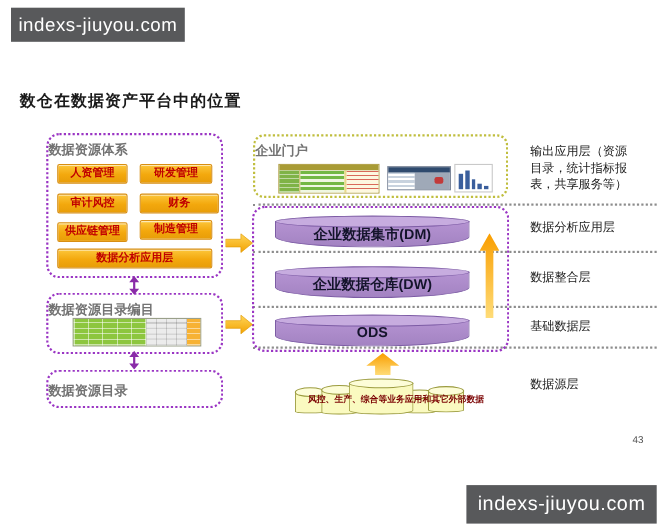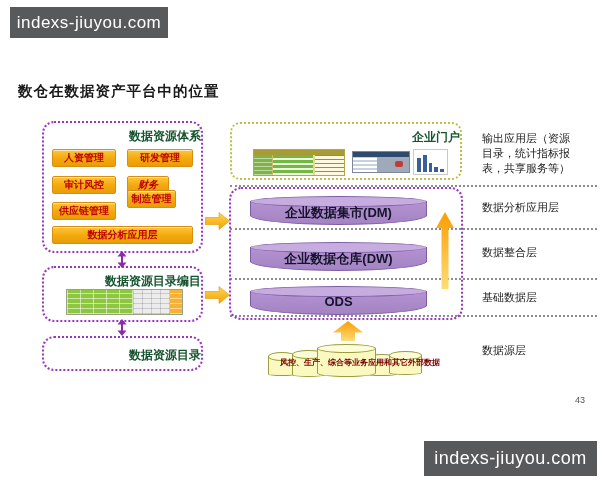--- a/index.html
+++ b/index.html
@@ -5,21 +5,21 @@
   html,body{margin:0;padding:0;background:#e8e8e8;}
   .page{position:relative;width:600px;height:480px;background:#ffffff;overflow:hidden;
         font-family:"Liberation Sans","DejaVu Sans",sans-serif;color:#111;}
   .wm{position:absolute;background:#58595b;color:#fff;display:flex;align-items:center;justify-content:center;
       font-size:17px;letter-spacing:.5px;}
   .slide-title{position:absolute;left:18px;top:82px;font-size:14.5px;font-weight:bold;letter-spacing:1px;color:#1a1a1a;}
   .pagenum{position:absolute;left:575px;top:395px;font-size:9px;color:#555;}
 
   .dbox{position:absolute;border:2px dotted #9a35c4;border-radius:12px;box-sizing:border-box;background:#fff;z-index:1;}
   .obox{position:absolute;border:2px dotted #c0be3e;border-radius:10px;box-sizing:border-box;background:#fff;z-index:1;}
-  .boxtitle{font-weight:bold;font-size:12px;text-align:right;padding-top:5px;color:#14532d;}
+  .boxtitle{font-weight:bold;font-size:12px;text-align:left;padding-top:5px;color:#737373;}
 
   .modbtn{position:absolute;background:linear-gradient(180deg,#fcc63a 0%,#f3a80d 55%,#e89d08 100%);
           border:1px solid #d88e12;border-radius:2px;box-sizing:border-box;
           color:#c00000;font-weight:bold;font-size:10px;text-align:center;line-height:16px;height:18px;z-index:2;
           box-shadow:0 1px 0 rgba(255,255,255,.6) inset;}
 
   .sheet{position:absolute;left:66px;top:289px;width:117px;height:26px;display:flex;border:1px solid #9aa08a;
          box-sizing:border-box;z-index:2;box-shadow:inset 0 4px 0 rgba(120,120,60,.35);}
   .sh-green{flex:0 0 57%;background-color:#8dc63f;
     background-image:repeating-linear-gradient(0deg,rgba(255,255,255,.55) 0 1px,transparent 1px 5px),
@@ -104,23 +104,23 @@
   <div class="hline" style="top:228px;"></div>
   <div class="hline" style="top:278px;"></div>
   <div class="hline" style="top:315px;"></div>
 
   <div class="dbox" style="left:42px;top:121px;width:161px;height:132px;">
     <div class="boxtitle">数据资源体系</div>
   </div>
   <div class="modbtn" style="left:52px;top:149px;width:64px;">人资管理</div>
   <div class="modbtn" style="left:127px;top:149px;width:66px;">研发管理</div>
   <div class="modbtn" style="left:52px;top:176px;width:64px;">审计风控</div>
-  <div class="modbtn" style="left:127px;top:176px;width:42px;font-style:italic;">财务</div>
+  <div class="modbtn" style="left:127px;top:176px;width:72px;">财务</div>
   <div class="modbtn" style="left:52px;top:202px;width:64px;">供应链管理</div>
-  <div class="modbtn" style="left:127px;top:190px;width:49px;">制造管理</div>
+  <div class="modbtn" style="left:127px;top:200px;width:66px;">制造管理</div>
   <div class="modbtn" style="left:52px;top:226px;width:141px;">数据分析应用层</div>
 
   <svg class="arrow" style="left:116px;top:251px;" width="12" height="17">
     <polygon points="6,0 1.5,5.5 10.5,5.5" fill="#8a2ba8"></polygon>
     <rect x="5" y="5" width="2" height="7" fill="#8a2ba8"></rect>
     <polygon points="6,17 1.5,11.5 10.5,11.5" fill="#8a2ba8"></polygon>
   </svg>
 
   <div class="dbox" style="left:42px;top:266px;width:161px;height:56px;">
     <div class="boxtitle">数据资源目录编目</div>

